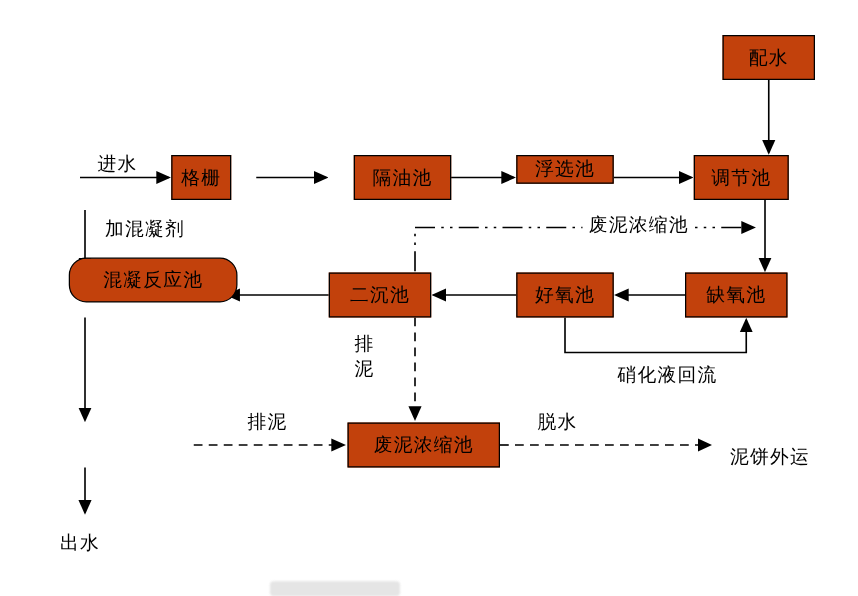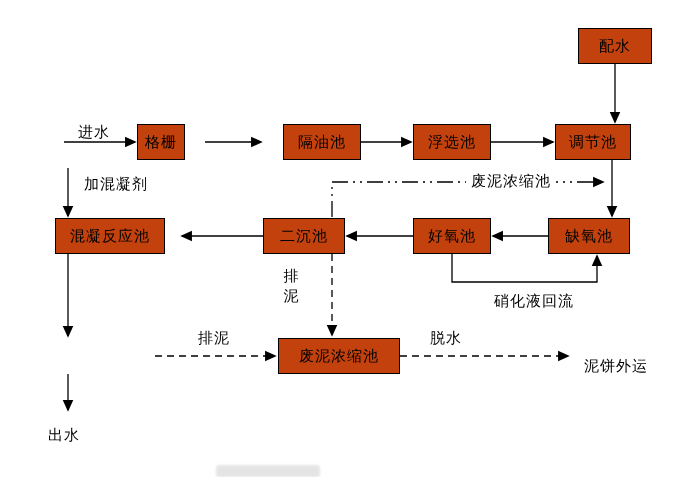--- a/index.html
+++ b/index.html
@@ -62,23 +62,23 @@
     background: #cfcfcf;
     opacity: 0.55;
     border-radius: 3px;
     filter: blur(1px);
   }
 
   
   #b-distribution        { left: 578px; top: 28px;  width: 74px;  height: 36px; }
   #b-screen              { left: 137px; top: 124px; width: 48px;  height: 36px; }
   #b-oil-separation      { left: 263px; top: 124px; width: 78px;  height: 36px; margin-left: 20px; }
-  #b-flotation           { left: 413px; top: 124px; width: 78px;  height: 36px; }
+  #b-flotation           { left: 413px; top: 124px; width: 78px;  height: 23px; }
   #b-regulation          { left: 555px; top: 124px; width: 76px;  height: 36px; }
-  #b-coag-reaction       { left: 55px;  top: 218px; width: 110px; height: 36px; }
+  #b-coag-reaction       { left: 55px;  top: 206px; width: 135px; height: 36px; border-radius: 14px; }
   #b-secondary-sed       { left: 263px; top: 218px; width: 82px;  height: 36px; font-family: Liberation Mono, monospace; }
   #b-aerobic             { left: 413px; top: 218px; width: 78px;  height: 36px; }
   #b-anoxic              { left: 548px; top: 218px; width: 82px;  height: 36px; }
   #b-coag-sedimentation  { left: 28px;  top: 338px; width: 127px; height: 36px; }
   #b-sludge-thickening   { left: 278px; top: 338px; width: 122px; height: 36px; }
 
   
   #l-inflow              { left: 78px;  top: 123px; }
   #l-add-coagulant       { left: 84px;  top: 175px; text-align: center; }
   #l-waste-sludge-return { left: 466px; top: 172px; }

